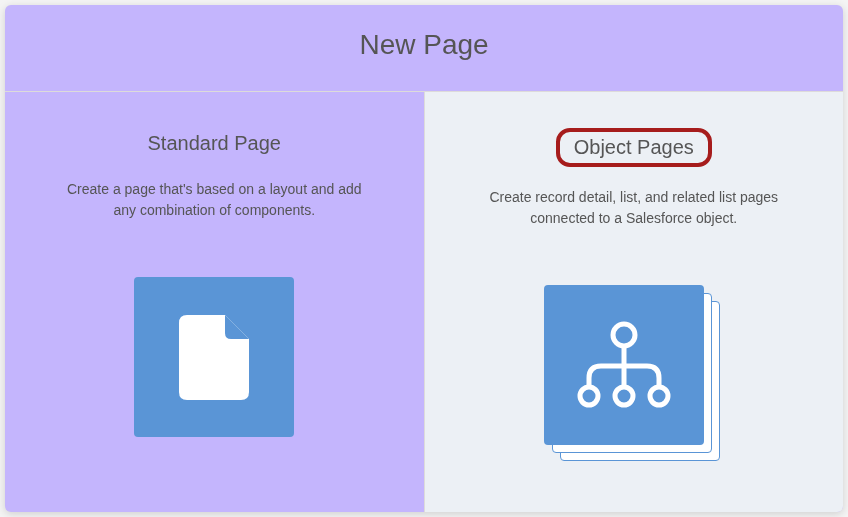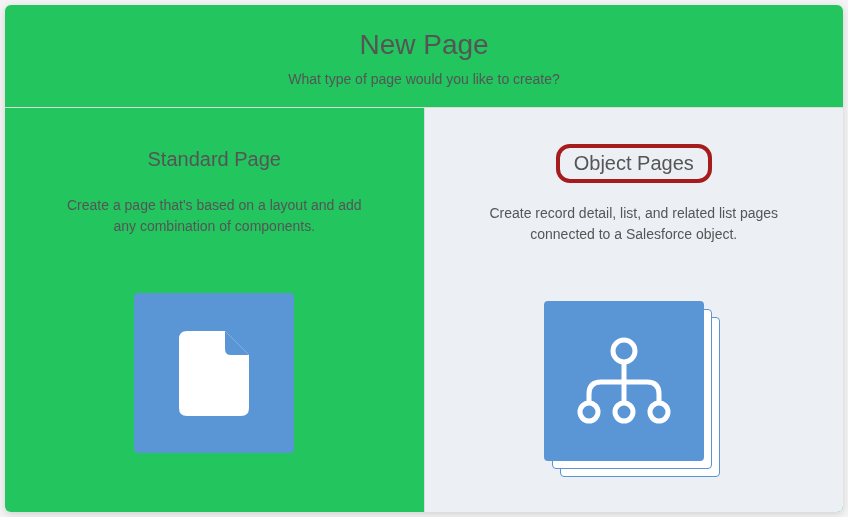--- a/index.html
+++ b/index.html
@@ -10,21 +10,21 @@
     body {
       font-family: -apple-system, BlinkMacSystemFont, "Segoe UI", Helvetica, Arial, sans-serif;
       background: #f4f4f4;
       display: flex;
       align-items: center;
       justify-content: center;
       width: 848px;
       height: 517px;
     }
     .modal {
-      background: #22c55e;
+      background: #c4b5fd;
       width: 838px;
       height: 507px;
       border-radius: 6px;
       box-shadow: 0 2px 8px rgba(0,0,0,0.15);
       overflow: hidden;
       display: flex;
       flex-direction: column;
     }
     .header {
       text-align: center;
@@ -119,21 +119,20 @@
     svg {
       display: block;
     }
   </style>
 </head>
 <body>
 
 <div class="modal">
   <div class="header">
     <div class="header-title">New Page</div>
-    <div class="header-subtitle">What type of page would you like to create?</div>
   </div>
   <div class="options">
 
     <div class="option">
       <div class="option-title">Standard Page</div>
       <div class="option-desc">Create a page that's based on a layout and add any combination of components.</div>
       <div class="tile-wrap single">
         <div class="tile">
           <span>
             <svg width="70" height="85" viewBox="0 0 70 85">

